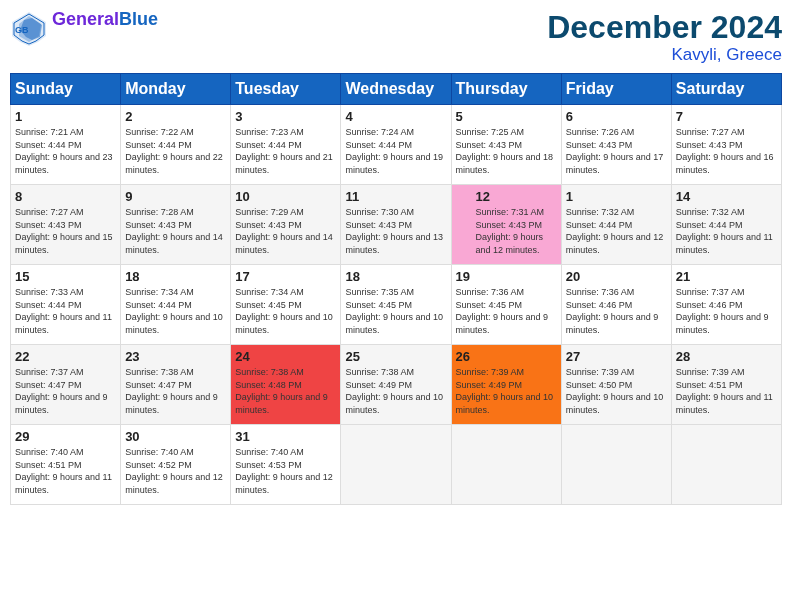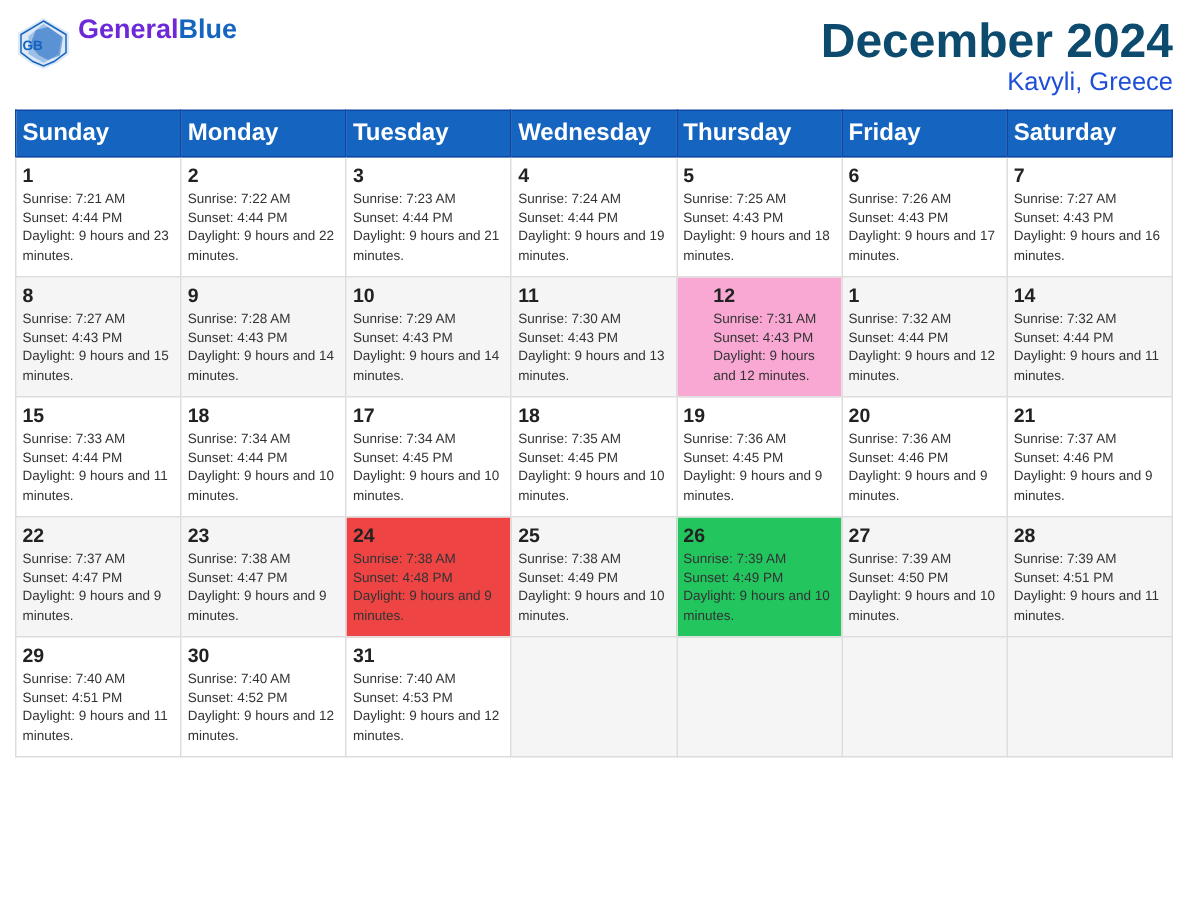--- a/index.html
+++ b/index.html
@@ -218,21 +218,21 @@
           <div class="day-info">Sunrise: 7:38 AM<br>Sunset: 4:47 PM<br>Daylight: 9 hours and 9 minutes.</div>
         </td>
         <td style="background: #ef4444;">
           <span class="day-num">24</span>
           <div class="day-info">Sunrise: 7:38 AM<br>Sunset: 4:48 PM<br>Daylight: 9 hours and 9 minutes.</div>
         </td>
         <td style="background: rgb(245, 245, 245);">
           <span class="day-num">25</span>
           <div class="day-info">Sunrise: 7:38 AM<br>Sunset: 4:49 PM<br>Daylight: 9 hours and 10 minutes.</div>
         </td>
-        <td style="background: #22c55e;">
+        <td style="background: #f97316;">
           <span class="day-num">26</span>
           <div class="day-info">Sunrise: 7:39 AM<br>Sunset: 4:49 PM<br>Daylight: 9 hours and 10 minutes.</div>
         </td>
         <td style="background: rgb(245, 245, 245);">
           <span class="day-num">27</span>
           <div class="day-info">Sunrise: 7:39 AM<br>Sunset: 4:50 PM<br>Daylight: 9 hours and 10 minutes.</div>
         </td>
         <td style="background: rgb(245, 245, 245);">
           <span class="day-num">28</span>
           <div class="day-info">Sunrise: 7:39 AM<br>Sunset: 4:51 PM<br>Daylight: 9 hours and 11 minutes.</div>

